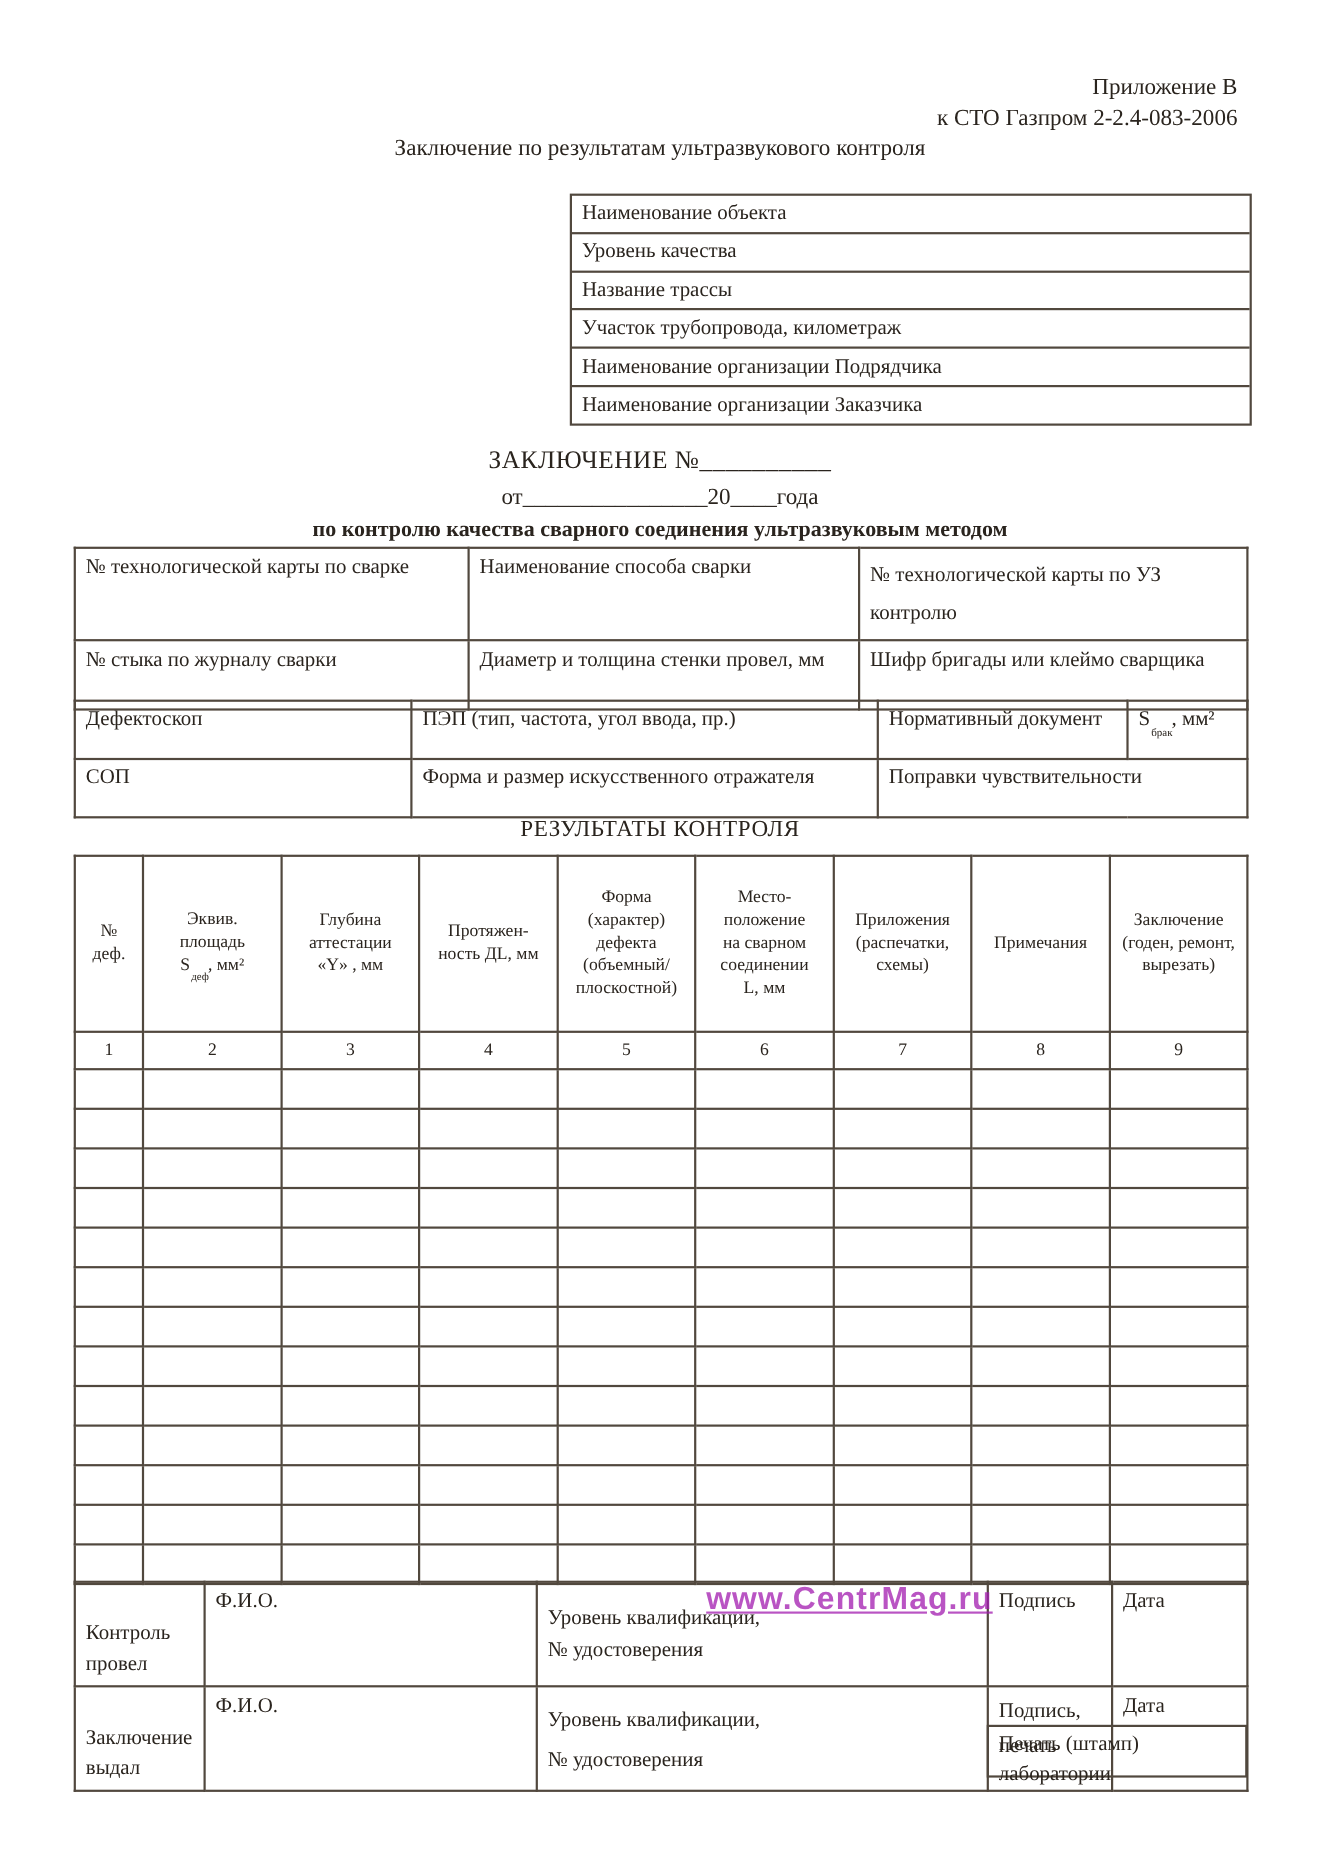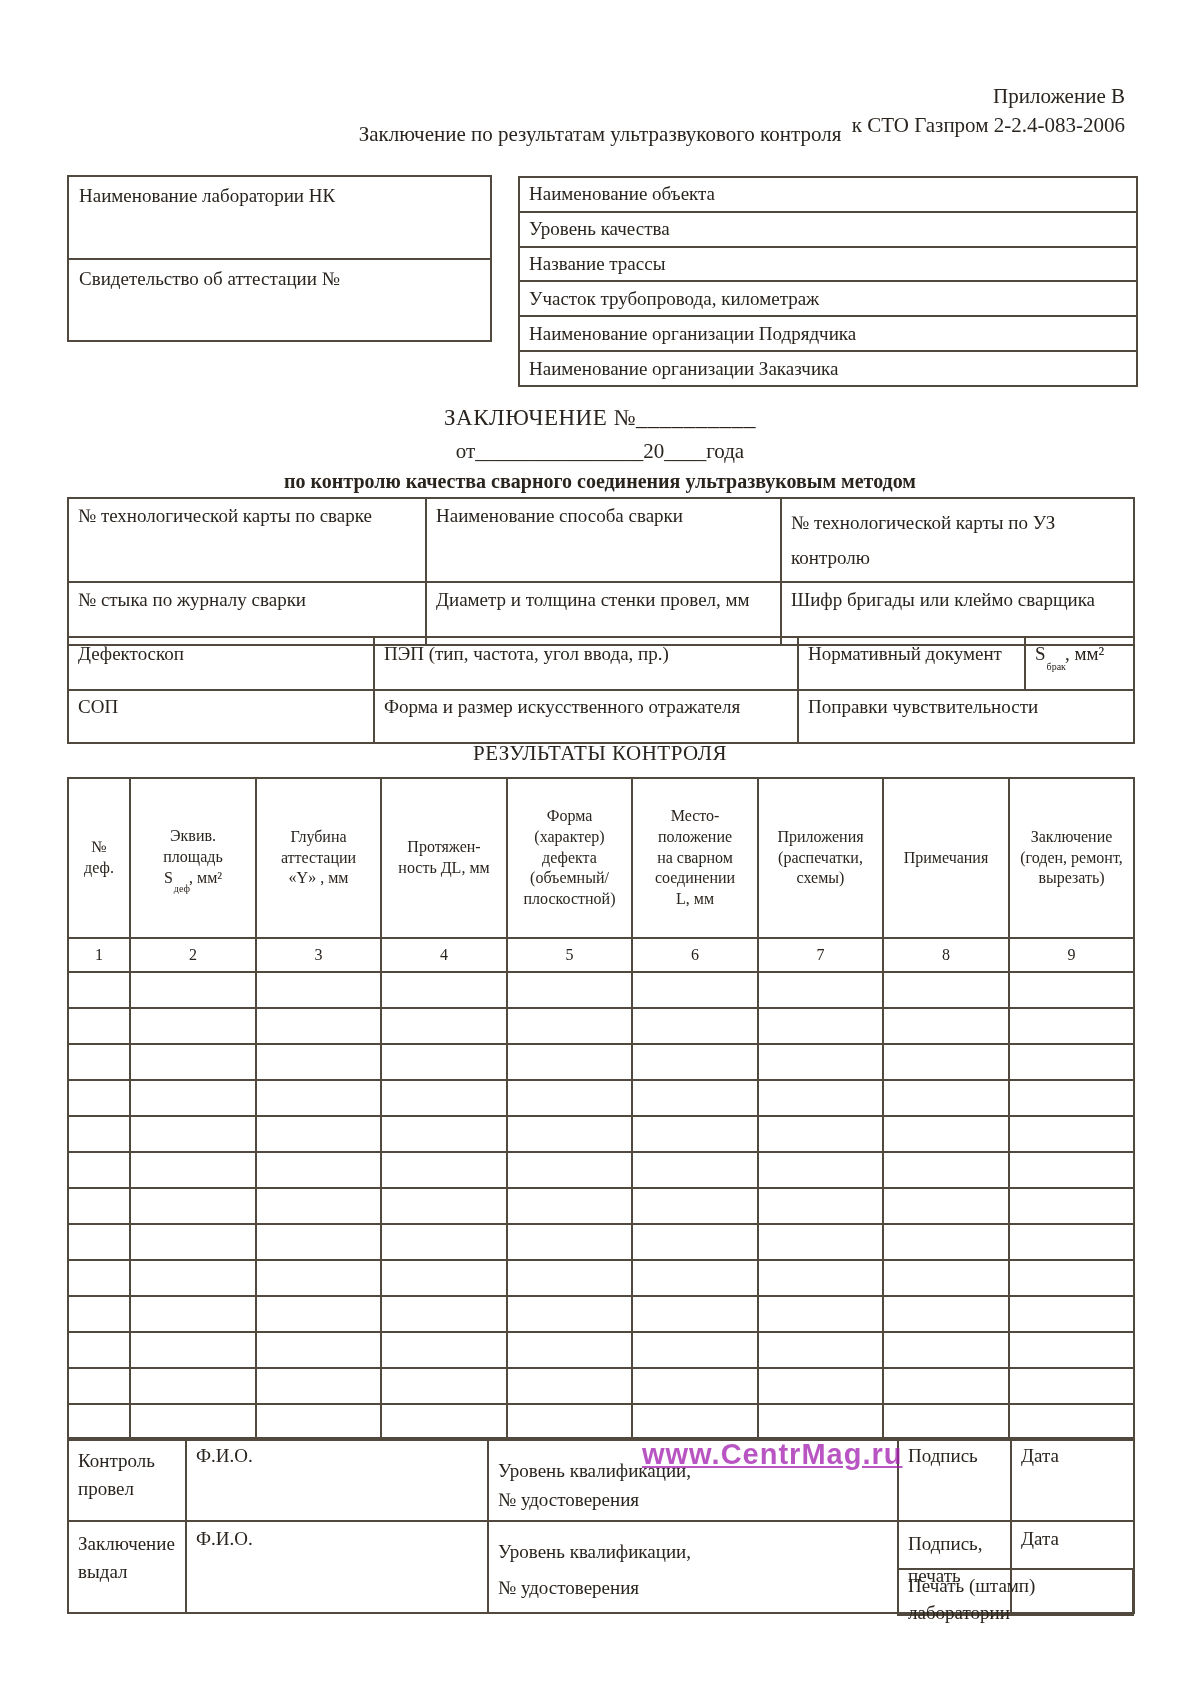--- a/index.html
+++ b/index.html
@@ -1,21 +1,21 @@
 <!DOCTYPE html>
 <html><head>
 <meta charset="utf-8">
 <style>
   html,body{margin:0;padding:0;background:#ffffff;}
   .page{position:relative;width:1200px;height:1697px;background:#ffffff;overflow:hidden;
         font-family:"Liberation Serif", serif;color:#2a241e;}
   .abs{position:absolute;}
 
   
-  .appendix{right:75px;text-align:center;font-size:21px;line-height:1.35;margin-top:18px;}
+  .appendix{right:75px;text-align:center;font-size:21px;line-height:1.35;}
   .doc-title{left:65px;width:1070px;text-align:center;font-size:21px;}
 
   
   .lab-box{left:67px;top:175px;width:421px;height:163px;border:2px solid #51483e;display:flex;flex-direction:column;}
   .lab-cell{flex:1;padding:8px 10px;font-size:19px;}
   .lab-cell + .lab-cell{border-top:2px solid #51483e;}
   .obj-box{left:518px;top:176px;width:616px;height:207px;border:2px solid #51483e;display:flex;flex-direction:column;}
   .obj-row{flex:1;display:flex;align-items:center;padding-left:9px;font-size:19px;text-align:right;}
   .obj-row + .obj-row{border-top:2px solid #51483e;}
 
@@ -41,21 +41,21 @@
 
   .results-title{top:741px;font-size:21px;letter-spacing:.5px;}
 
   .results-table{left:67px;top:777px;width:1066px;}
   .results-table th{font-size:16px;text-align:center;vertical-align:middle;height:154px;padding:2px;line-height:1.3;}
   .results-table td{height:32px;font-size:16px;text-align:center;vertical-align:middle;}
   .results-table .num-row td{height:30px;}
 
   .sig-table{left:67px;top:1437px;width:1066px;}
   .sig-table td{font-size:19px;vertical-align:top;padding:6px 9px;height:54px;}
-  .sig-table .role{padding-top:8px;line-height:1.45;}
+  .sig-table .role{padding-top:32px;line-height:1.45;}
   .sig-table .qual{padding-top:18px;line-height:1.5;}
   .sig-table tr:nth-child(2) .qual{line-height:1.9;padding-top:12px;}
   .sig-table tr:nth-child(2) .sign{line-height:1.7;}
 
   .stamp-box{left:897px;top:1568px;width:237px;height:48px;border:2px solid #51483e;
              padding:3px 9px;font-size:19px;line-height:1.4;box-sizing:border-box;}
 
   .watermark{left:642px;top:1438px;font-family:"Liberation Sans", sans-serif;
              font-weight:700;font-size:29px;letter-spacing:1px;opacity:.75;}
   .ln{white-space:nowrap;}
@@ -63,24 +63,20 @@
 </head>
 <body>
 
 <div class="page">
 
   <div class="abs appendix" style="top:64px;">Приложение В</div>
   <div class="abs appendix" style="top:93px;">к СТО Газпром 2-2.4-083-2006</div>
 
   <div class="abs doc-title" style="top:122px;">Заключение по результатам ультразвукового контроля</div>
 
-  <div class="abs lab-box">
-    <div class="lab-cell">Наименование лаборатории НК</div>
-    <div class="lab-cell">Свидетельство об аттестации №</div>
-  </div>
 
   <div class="abs obj-box">
     <div class="obj-row">Наименование объекта</div>
     <div class="obj-row">Уровень качества</div>
     <div class="obj-row">Название трассы</div>
     <div class="obj-row">Участок трубопровода, километраж</div>
     <div class="obj-row">Наименование организации Подрядчика</div>
     <div class="obj-row">Наименование организации Заказчика</div>
   </div>
 

